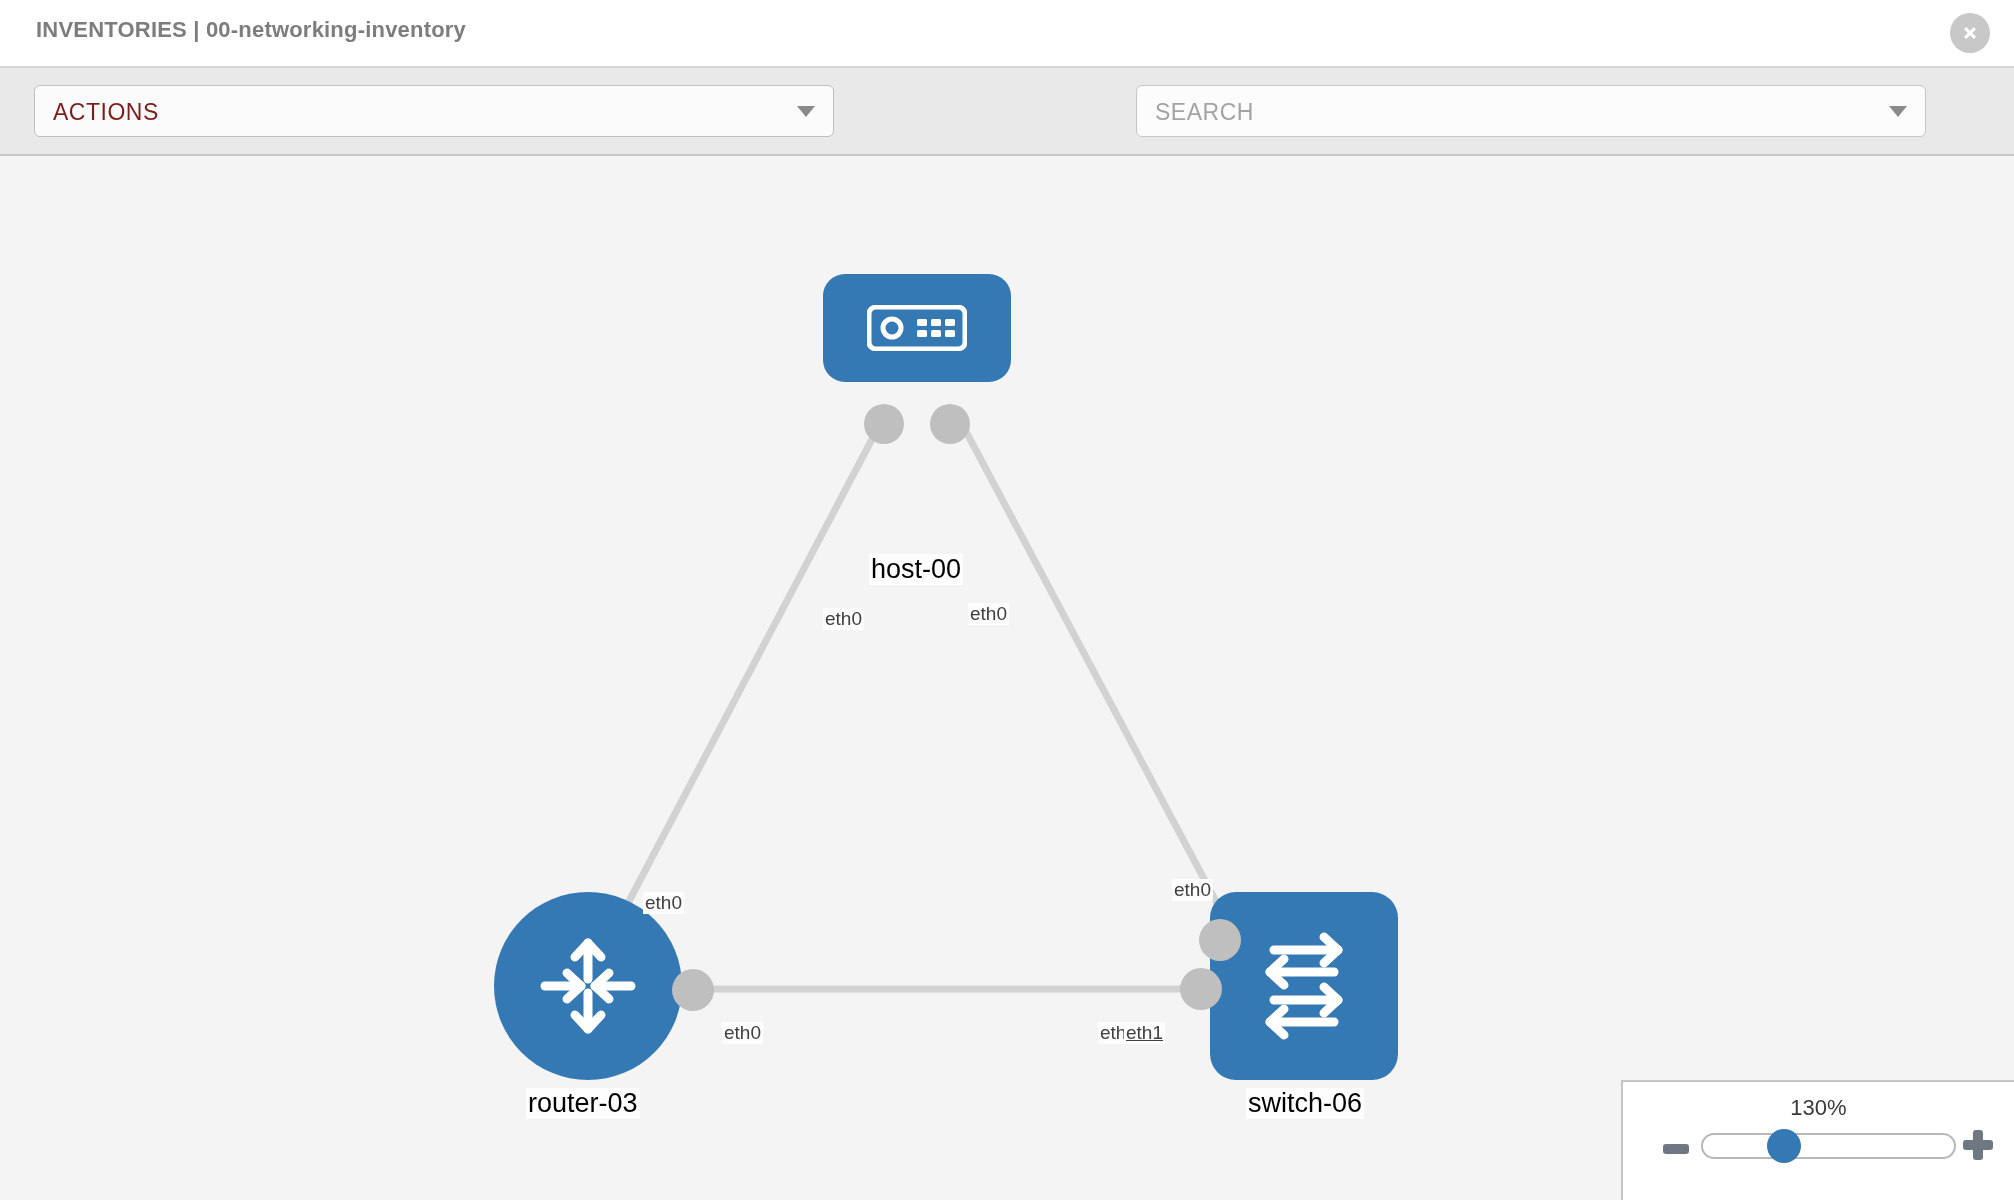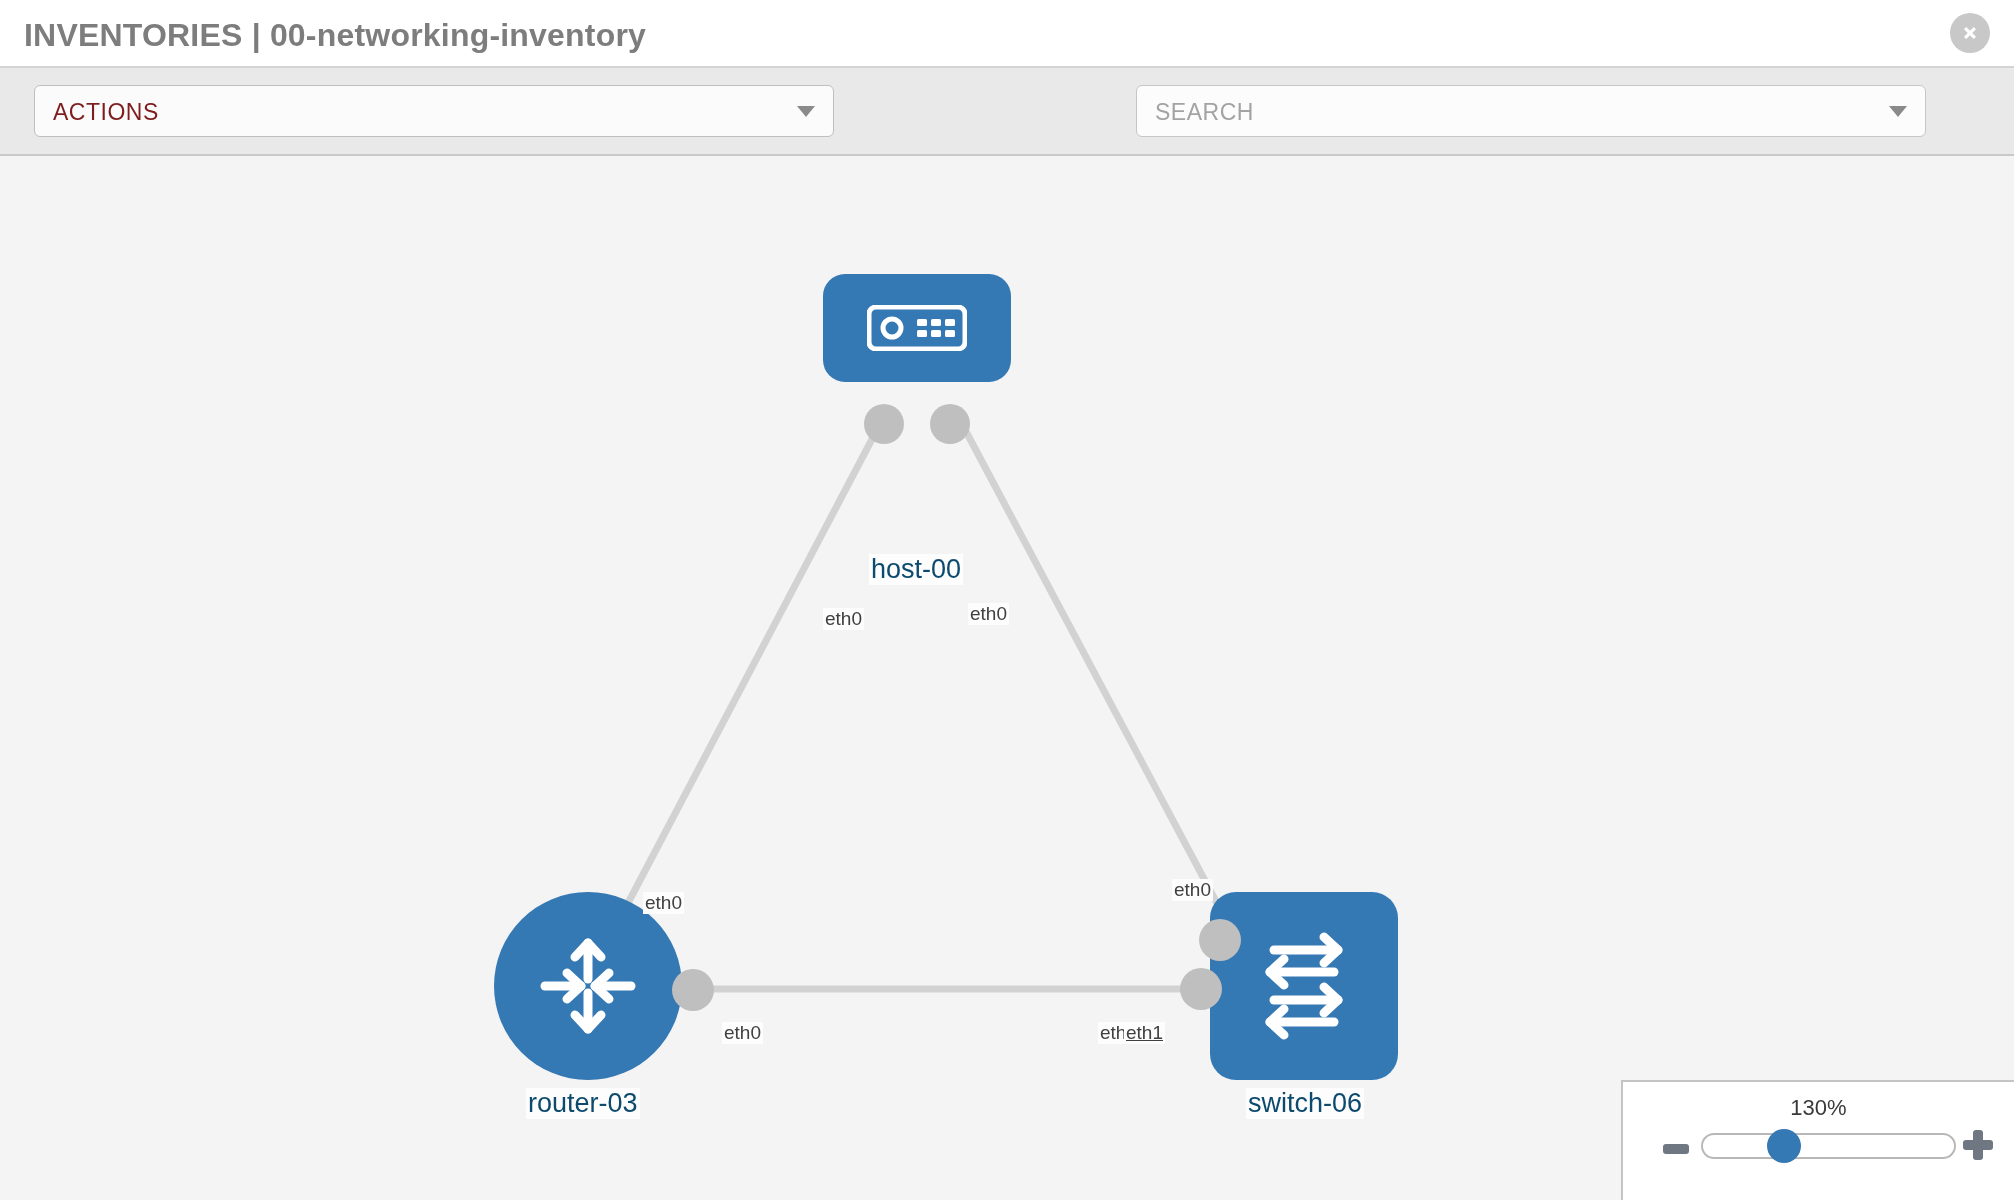--- a/index.html
+++ b/index.html
@@ -12,22 +12,22 @@
   }
   #app { position: relative; width: 2014px; height: 1200px; background: #ffffff; }
 
   
   #header {
     position: absolute; left: 0; top: 0; width: 2014px; height: 68px;
     background: #ffffff;
     border-bottom: 2px solid #d4d4d4;
   }
   #page-title {
-    position: absolute; left: 24px; top: 17px;
-    font-size: 32px; font-weight: bold; color: #7d7d7d;
+    position: absolute; left: 36px; top: 17px;
+    font-size: 22px; font-weight: bold; color: #7d7d7d;
     letter-spacing: .2px; white-space: nowrap;
   }
   #close-button {
     position: absolute; right: 24px; top: 13px;
     width: 40px; height: 40px; border-radius: 50%;
     background: #c8c8c8; cursor: pointer;
   }
   #close-button svg { position: absolute; left: 10px; top: 10px; }
 
   
@@ -80,21 +80,21 @@
     overflow: hidden;
   }
   #topology-svg { position: absolute; left: 0; top: 0; }
 
   .node { position: absolute; }
   .node-shape {
     position: absolute; background: #3478b4;
   }
   .node-label {
     position: absolute;
-    font-size: 27px; color: #0c4a6e;
+    font-size: 27px; color: #000000;
     background: #fdfdfd;
     padding: 0 2px;
     white-space: nowrap;
   }
   .port-label {
     position: absolute;
     font-size: 19px; color: #404040;
     background: #fdfdfd;
     padding: 0 2px;
     white-space: nowrap;

